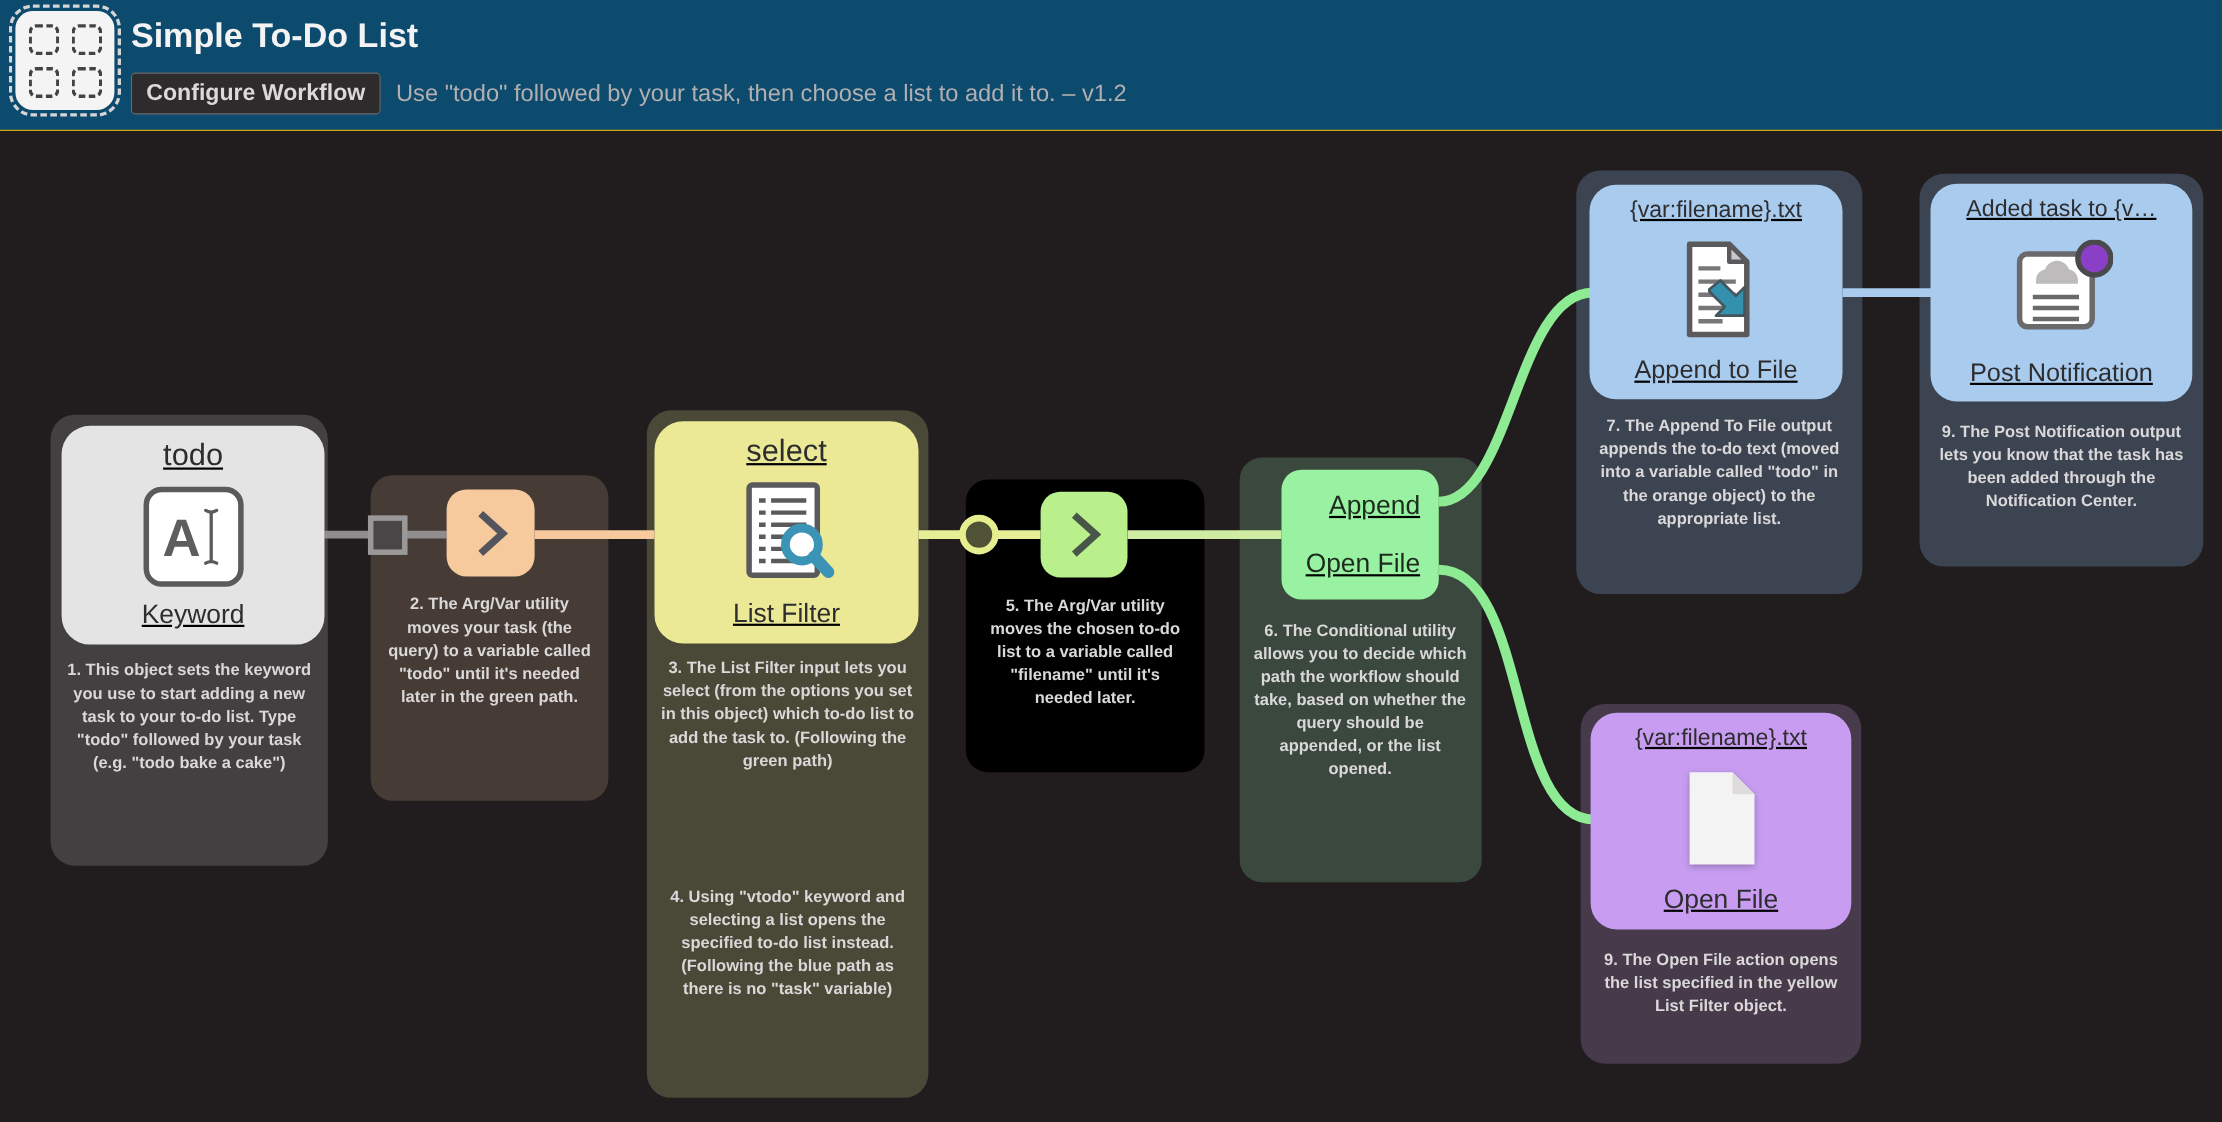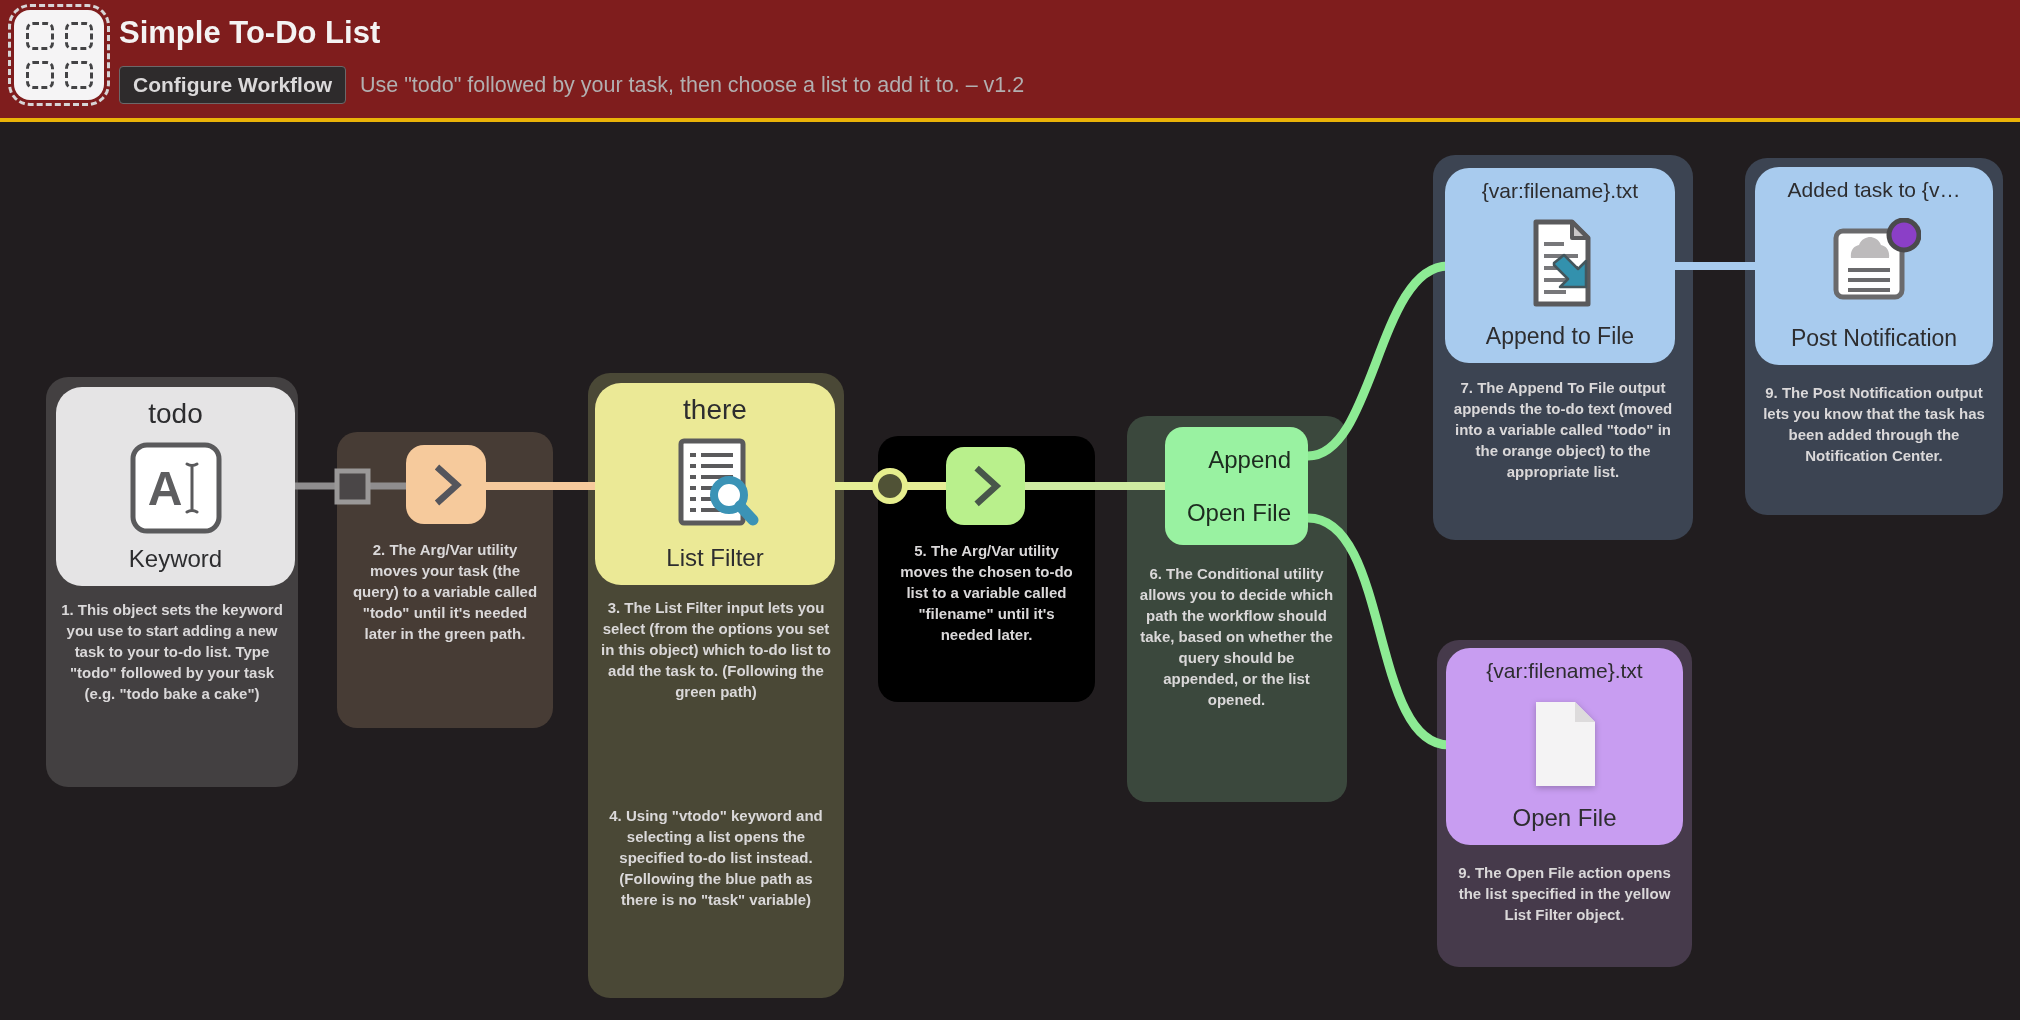--- a/index.html
+++ b/index.html
@@ -1,34 +1,34 @@
 <!DOCTYPE html>
 <html><head>
 <meta charset="utf-8">
 <style>
   html,body{margin:0;padding:0;background:#0e0c0d;}
   #page{position:relative;width:2020px;height:1020px;background:#211d1f;overflow:hidden;
         font-family:"Liberation Sans","DejaVu Sans",sans-serif;}
   
-  #header{position:absolute;left:0;top:0;width:2020px;height:118px;background:#7f1d1d;
-          border-bottom:4px solid #eab308;}
+  #header{position:absolute;left:0;top:0;width:2020px;height:118px;background:#0c4a6e;
+          border-bottom:1px solid #eab308;}
   #wf-icon{position:absolute;left:14px;top:10px;width:90px;height:90px;background:#f5f4f5;
            border-radius:16px;outline:3px dashed #d7d5d6;outline-offset:3px;
            display:grid;grid-template-columns:28px 28px;grid-template-rows:28px 28px;
            gap:11px;align-content:center;justify-content:center;}
   #wf-icon .sq{border:3px dashed #434345;border-radius:7px;}
   #hdr-title{position:absolute;left:119px;top:15px;font-size:31px;font-weight:bold;color:#f4f3f3;}
   #cfg-btn{position:absolute;left:119px;top:66px;height:36px;padding:0 13px;background:#2e2b2c;
            border:1px solid #6b6869;border-radius:4px;color:#dbd9da;font-size:21px;font-weight:600;
            display:flex;align-items:center;cursor:default;}
   #hdr-sub{position:absolute;left:360px;top:73px;font-size:21.5px;color:#b2afb0;}
   
   .group{position:absolute;border-radius:22px;z-index:1;}
   .node{position:absolute;display:flex;flex-direction:column;align-items:center;
-        justify-content:space-between;z-index:3;}
+        justify-content:space-between;z-index:3;text-decoration:underline;}
   .ntitle{font-size:28px;color:#2d2d2f;padding-top:11px;white-space:nowrap;}
   .nlabel{font-size:24px;color:#2d2d2f;padding-bottom:13px;white-space:nowrap;}
   .annot{position:absolute;left:0;right:0;text-align:center;color:#dad8d9;font-size:15px;
          font-weight:600;line-height:21px;padding:0 13px;box-sizing:border-box;}
   svg{display:block;}
   #wires{position:absolute;left:0;top:0;z-index:2;pointer-events:none;}
   
   #g-keyword{left:46px;top:377px;width:252px;height:410px;background:#434041;}
   #g-argvar-todo{left:337px;top:432px;width:216px;height:296px;background:#473c35;border-radius:20px;}
   #g-listfilter{left:588px;top:373px;width:256px;height:625px;background:#4a4836;}
@@ -111,21 +111,21 @@
     <svg width="80" height="78" viewBox="0 0 80 78">
       <path d="M31 21 L51 39 L31 57" stroke="#54555c" stroke-width="6.5" fill="none"></path>
     </svg>
   </div>
 
   <div class="group" id="g-listfilter">
     <div class="annot" id="a3">3. The List Filter input lets you select (from the options you set in this object) which to-do list to add the task to. (Following the green path)</div>
     <div class="annot" id="a4">4. Using "vtodo" keyword and selecting a list opens the specified to-do list instead. (Following the blue path as there is no "task" variable)</div>
   </div>
   <div class="node" id="n-listfilter">
-    <div class="ntitle">there</div>
+    <div class="ntitle">select</div>
     <svg width="98" height="98" viewBox="0 0 98 98">
       <rect x="15" y="5" width="62" height="82" rx="3" fill="#ffffff" stroke="#5a5a5c" stroke-width="5"></rect>
       <g stroke="#5a5a5c" stroke-width="4">
         <path d="M24 19 h6"></path>
           <path d="M35 19 h32"></path>
         <path d="M24 30 h6"></path>
           <path d="M35 30 h32"></path>
         <path d="M24 41 h6"></path>
           <path d="M35 41 h32"></path>
         <path d="M24 52 h6"></path>

